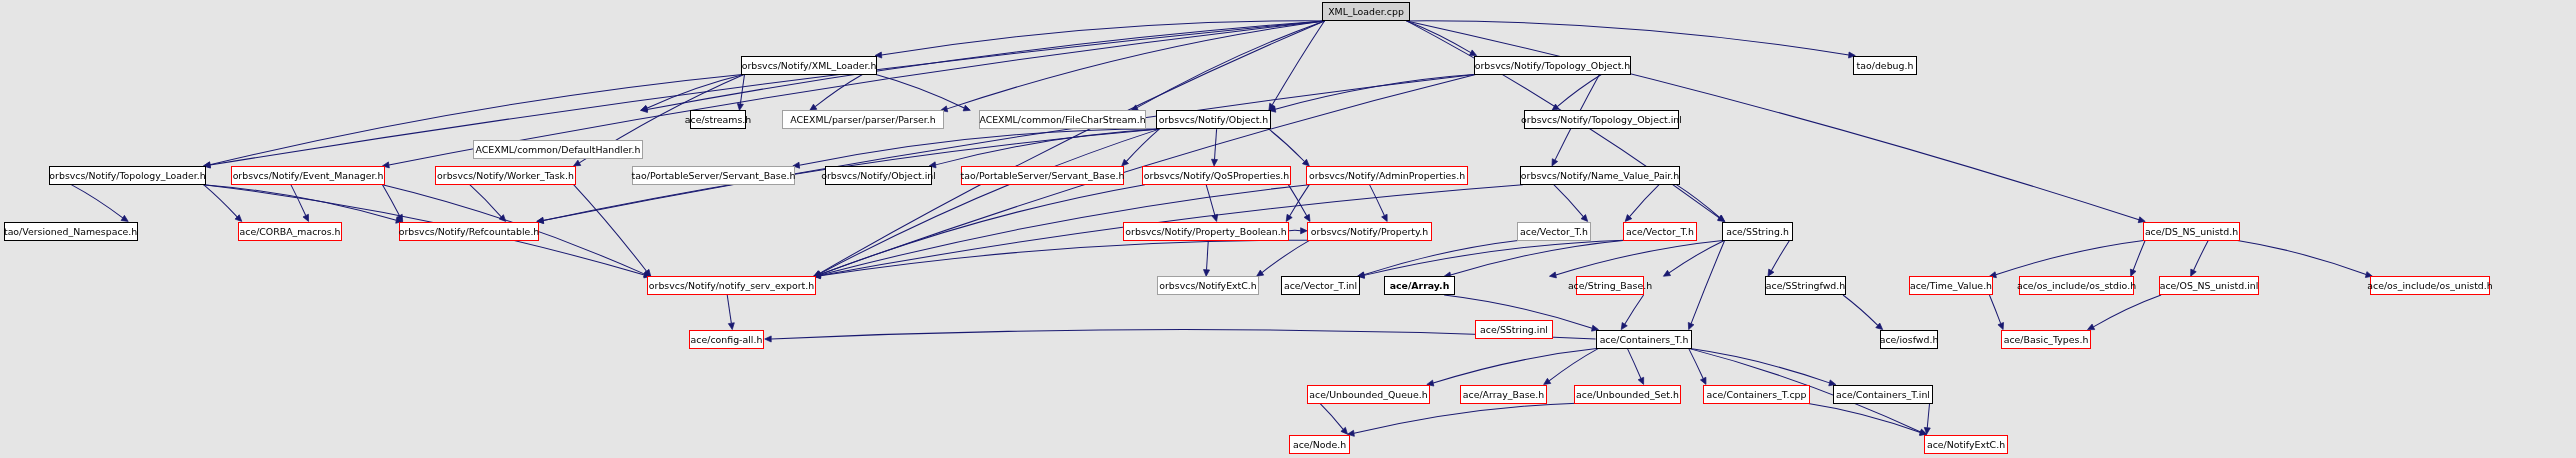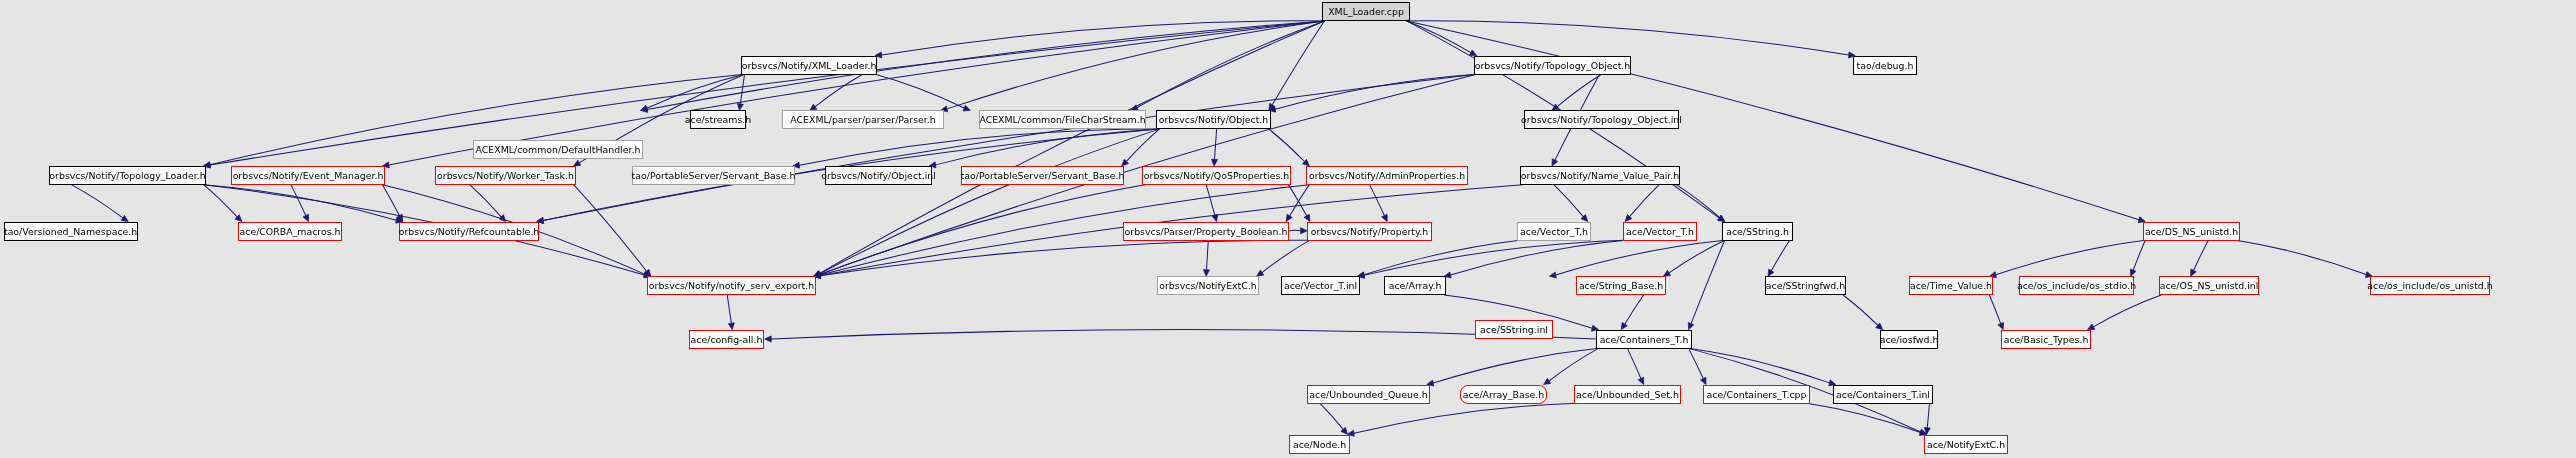--- a/index.html
+++ b/index.html
@@ -248,21 +248,21 @@
       <div class="node" style="left: 3.6px; top: 222px; width: 134px;">
         <span>tao/Versioned_Namespace.h</span>
       </div>
       <div class="node red" style="left: 238px; top: 222px; width: 104px;">
         <span>ace/CORBA_macros.h</span>
       </div>
       <div class="node red" style="left: 399px; top: 222px; width: 140px;">
         <span>orbsvcs/Notify/Refcountable.h</span>
       </div>
       <div class="node red" style="left: 1123px; top: 222px; width: 166px;">
-        <span>orbsvcs/Parser/Property_Boolean.h</span>
+        <span>orbsvcs/Notify/Property_Boolean.h</span>
       </div>
       <div class="node red" style="left: 1307px; top: 222px; width: 125px;">
         <span>orbsvcs/Notify/Property.h</span>
       </div>
       <div class="node gray" style="left: 1517px; top: 222px; width: 74px;">
         <span>ace/Vector_T.h</span>
       </div>
       <div class="node red" style="left: 1623px; top: 222px; width: 74px;">
         <span>ace/Vector_T.h</span>
       </div>
@@ -271,27 +271,27 @@
       </div>
       <div class="node red" style="left: 647px; top: 276px; width: 169px;">
         <span>orbsvcs/Notify/notify_serv_export.h</span>
       </div>
       <div class="node gray" style="left: 1157px; top: 276px; width: 102px;">
         <span>orbsvcs/NotifyExtC.h</span>
       </div>
       <div class="node" style="left: 1281px; top: 276px; width: 79px;">
         <span>ace/Vector_T.inl</span>
       </div>
-      <div class="node" style="left: 1384px; top: 276px; width: 62px;">
+      <div class="node" style="left: 1384px; top: 276px; width: 71px; font-weight: bold;">
         <span>ace/Array.h</span>
       </div>
       <div class="node red" style="left: 1475px; top: 276px; width: 78px; margin-top: 44px;">
         <span>ace/SString.inl</span>
       </div>
-      <div class="node red" style="left: 1576px; top: 276px; width: 90px;">
+      <div class="node red" style="left: 1576px; top: 276px; width: 68px;">
         <span>ace/String_Base.h</span>
       </div>
       <div class="node" style="left: 1765px; top: 276px; width: 81px;">
         <span>ace/SStringfwd.h</span>
       </div>
       <div class="node red" style="left: 1909px; top: 276px; width: 84px;">
         <span>ace/Time_Value.h</span>
       </div>
       <div class="node red" style="left: 2019px; top: 276px; width: 115px; text-align: right;">
         <span>ace/os_include/os_stdio.h</span>
@@ -310,21 +310,21 @@
       </div>
       <div class="node" style="left: 1880px; top: 330px; width: 58px;">
         <span>ace/iosfwd.h</span>
       </div>
       <div class="node red" style="left: 2001px; top: 330px; width: 90px;">
         <span>ace/Basic_Types.h</span>
       </div>
       <div class="node red" style="left: 1307px; top: 385px; width: 123px;">
         <span>ace/Unbounded_Queue.h</span>
       </div>
-      <div class="node red" style="left: 1460px; top: 385px; width: 87px; border-radius: 8px;">
+      <div class="node red" style="left: 1460px; top: 385px; width: 87px;">
         <span>ace/Array_Base.h</span>
       </div>
       <div class="node red" style="left: 1574px; top: 385px; width: 107px;">
         <span>ace/Unbounded_Set.h</span>
       </div>
       <div class="node red" style="left: 1703px; top: 385px; width: 107px;">
         <span>ace/Containers_T.cpp</span>
       </div>
       <div class="node" style="left: 1833px; top: 385px; width: 100px;">
         <span>ace/Containers_T.inl</span>

